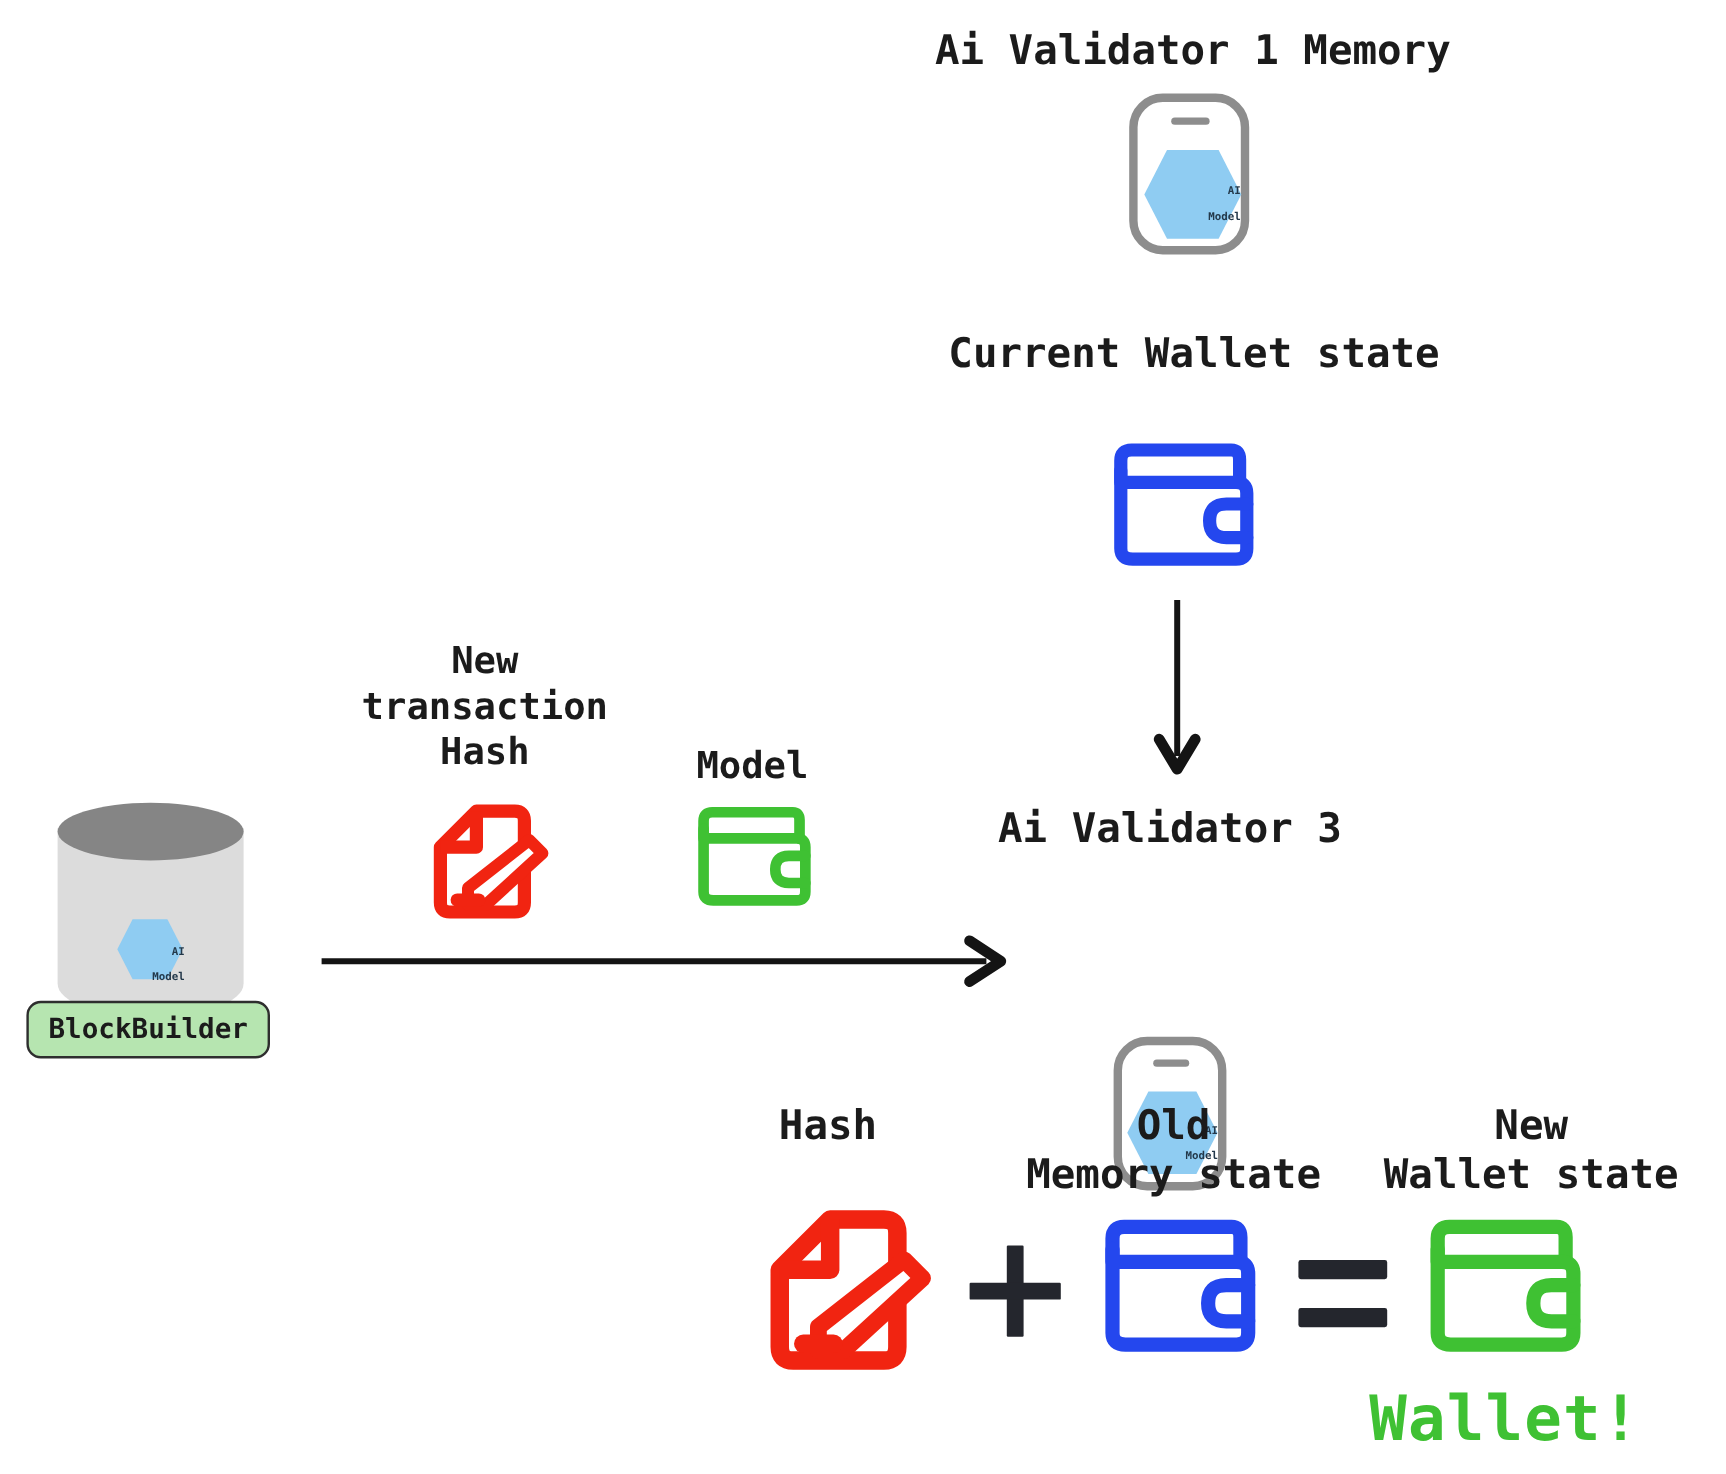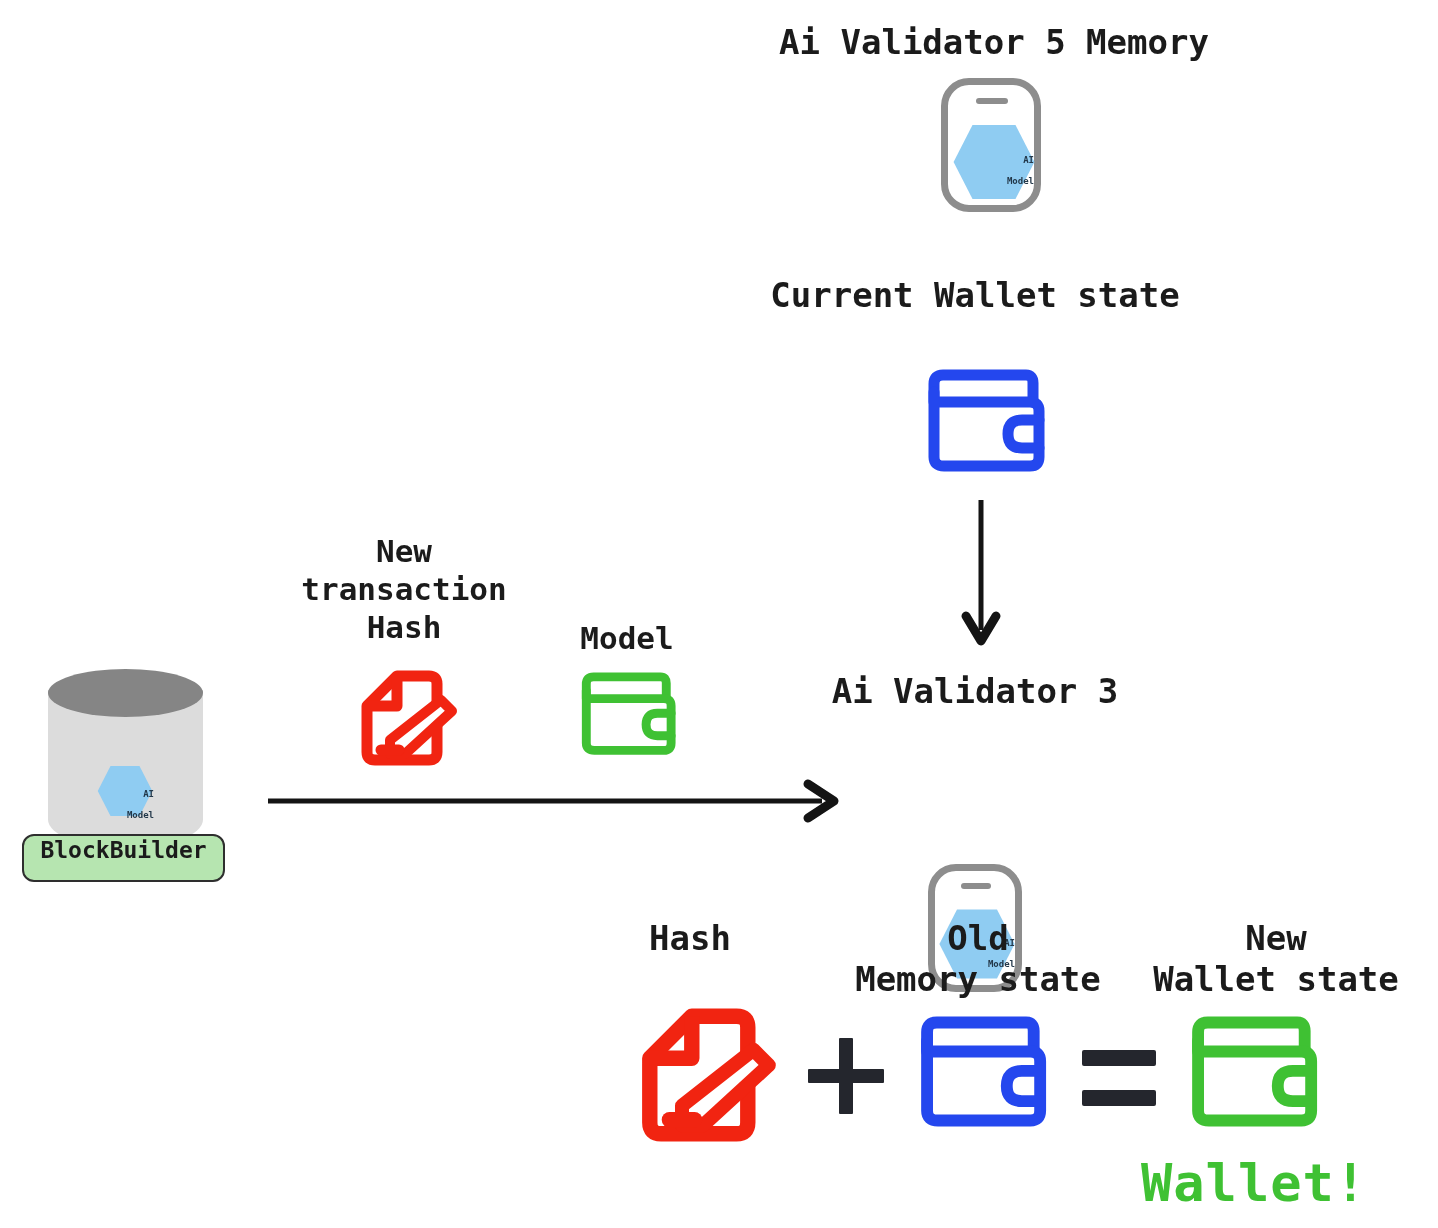--- a/index.html
+++ b/index.html
@@ -52,21 +52,21 @@
   }
   .cyl-top {
     background: #858585;
     border-radius: 50%;
   }
   .chip-box {
     background: #b6e5b0;
     border: 2.5px solid #2e2e2e;
     border-radius: 12px;
     display: flex;
-    align-items: flex-start;
+    align-items: center;
     justify-content: center;
     box-sizing: border-box;
   }
 
   
   .device-shell {
     border: 7px solid #8d8d8d;
     border-radius: 28px;
     background: #ffffff;
     box-sizing: border-box;
@@ -96,34 +96,34 @@
   .op-plus-h { border-radius: 1px; }
   .eq-bar { border-radius: 2px; }
 
   svg { display: block; overflow: visible; }
 </style>
 </head>
 <body>
 
 <div class="stage">
 
-  <div class="abs label t-title" style="left:639px; top:22px; width:710px;">Ai Validator 5 Memory</div>
+  <div class="abs label t-title" style="left:639px; top:22px; width:710px;">Ai Validator 1 Memory</div>
 
   <div class="abs device-shell" style="left:941px; top:78px; width:100px; height:134px;">
     <div class="device-speaker" style="left:28px; top:13px; width:32px; height:6px;"></div>
     <svg width="86" height="86" viewBox="0 0 100 100" style="position:absolute; left:3px; top:34px;">
       <polygon points="25,7 75,7 97,50 75,93 25,93 3,50" fill="#8fccf2"></polygon>
     </svg>
     <div class="hex-label" style="left:0; top:60px; font-size:9px;">
       <span>AI</span><br>
       <span>Model</span>
     </div>
   </div>
 
-  <div class="abs label t-title" style="left:620px; top:275px; width:710px;text-align:center;">Current Wallet state</div>
+  <div class="abs label t-title" style="left:640px; top:275px; width:710px;text-align:center;">Current Wallet state</div>
 
   <svg class="abs" style="left:920px; top:362px;" width="130" height="118" viewBox="0 0 130 118">
     <path d="M14 40 L14 22 Q14 13 23 13 L106 13 Q113 13 113 21 L113 40" fill="none" stroke="#2447ee" stroke-width="11" stroke-linecap="round" stroke-linejoin="round"></path>
     <path d="M14 30 L14 95 Q14 104 24 104 L110 104 Q119 104 119 95 L119 49 Q119 40 110 40 L14 40" fill="none" stroke="#2447ee" stroke-width="11" stroke-linecap="round" stroke-linejoin="round"></path>
     <path d="M119 58 L102 58 Q88 58 88 72 Q88 86 102 86 L119 86" fill="none" stroke="#2447ee" stroke-width="11" stroke-linecap="round" stroke-linejoin="round"></path>
   </svg>
 
   <svg class="abs" style="left:950px; top:498px;" width="62" height="150" viewBox="0 0 62 150">
     <line x1="31" y1="2" x2="31" y2="132" stroke="#141414" stroke-width="5"></line>
     <polyline points="16,118 31,143 46,118" fill="none" stroke="#141414" stroke-width="9" stroke-linecap="round" stroke-linejoin="round"></polyline>

